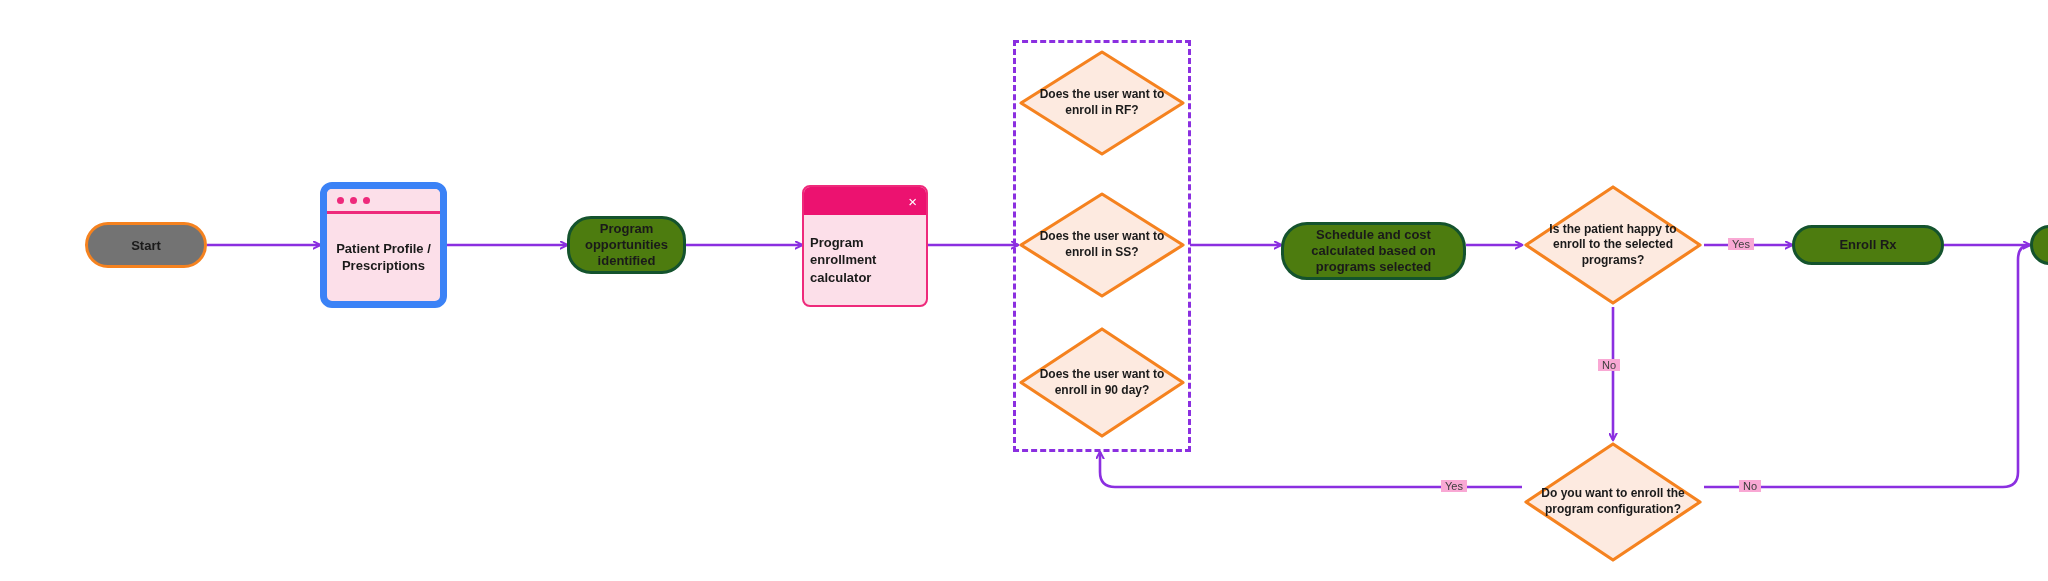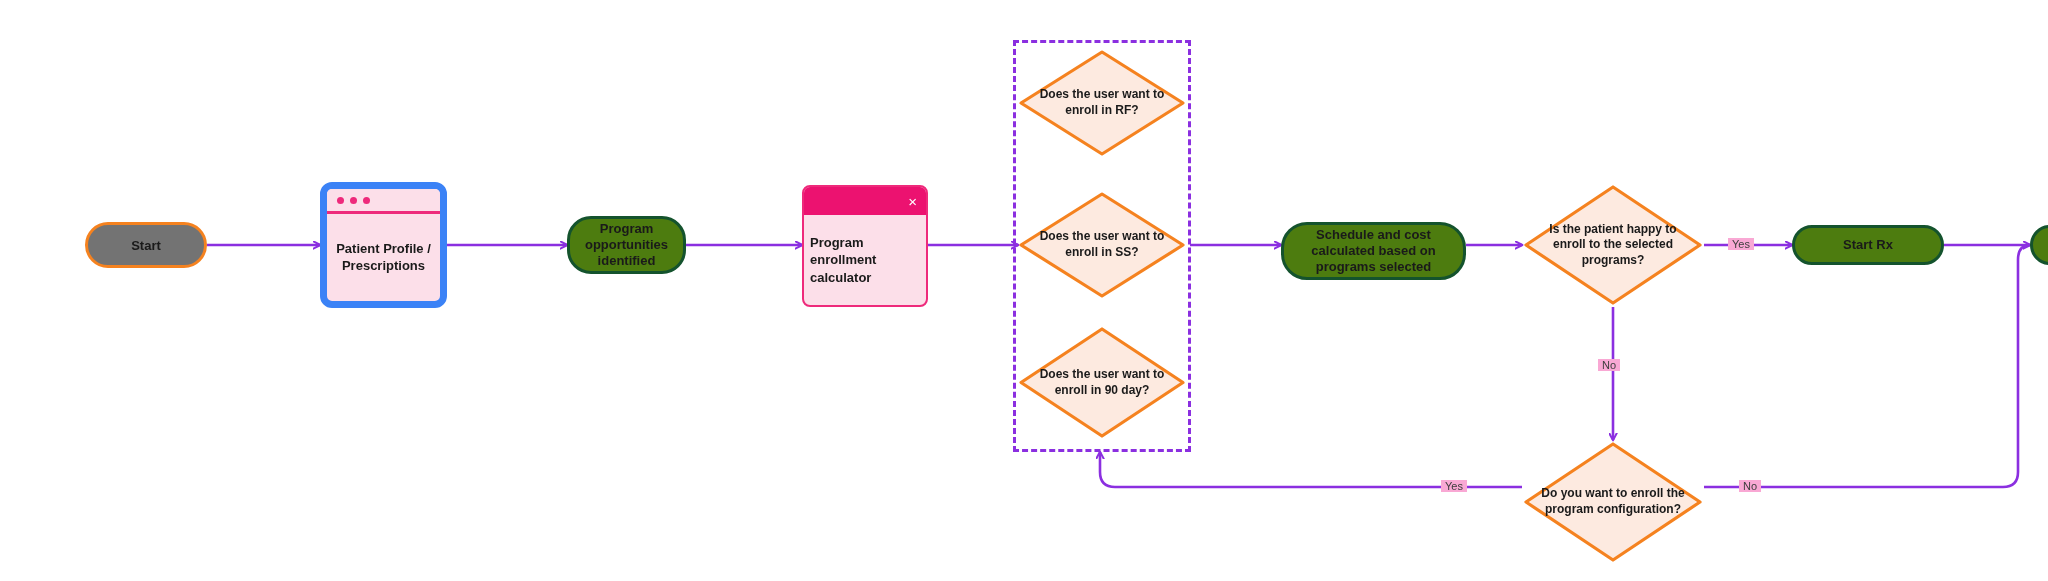--- a/index.html
+++ b/index.html
@@ -144,21 +144,21 @@
   </div>
 
   <div class="diamond" style="left:1522px;top:183px;width:182px;height:124px;">
     <svg class="shape" viewBox="0 0 182 124" preserveAspectRatio="none">
       <polygon points="91,4 178,62 91,120 4,62" fill="#fdeae0" stroke="#f5821f" stroke-width="3.2" stroke-linejoin="round"></polygon>
     </svg>
     <div class="label">Is the patient happy to enroll to the selected programs?</div>
   </div>
 
   <div class="node stadium-grey" style="left:1792px;top:225px;width:152px;height:40px;">
-    <span>Start Rx</span>
+    <span>Enroll Rx</span>
   </div>
 
   <div class="node stadium-grey" style="left:2030px;top:225px;width:110px;height:40px;">
     <span></span>
   </div>
 
   <div class="diamond" style="left:1522px;top:440px;width:182px;height:124px;">
     <svg class="shape" viewBox="0 0 182 124" preserveAspectRatio="none">
       <polygon points="91,4 178,62 91,120 4,62" fill="#fdeae0" stroke="#f5821f" stroke-width="3.2" stroke-linejoin="round"></polygon>
     </svg>

